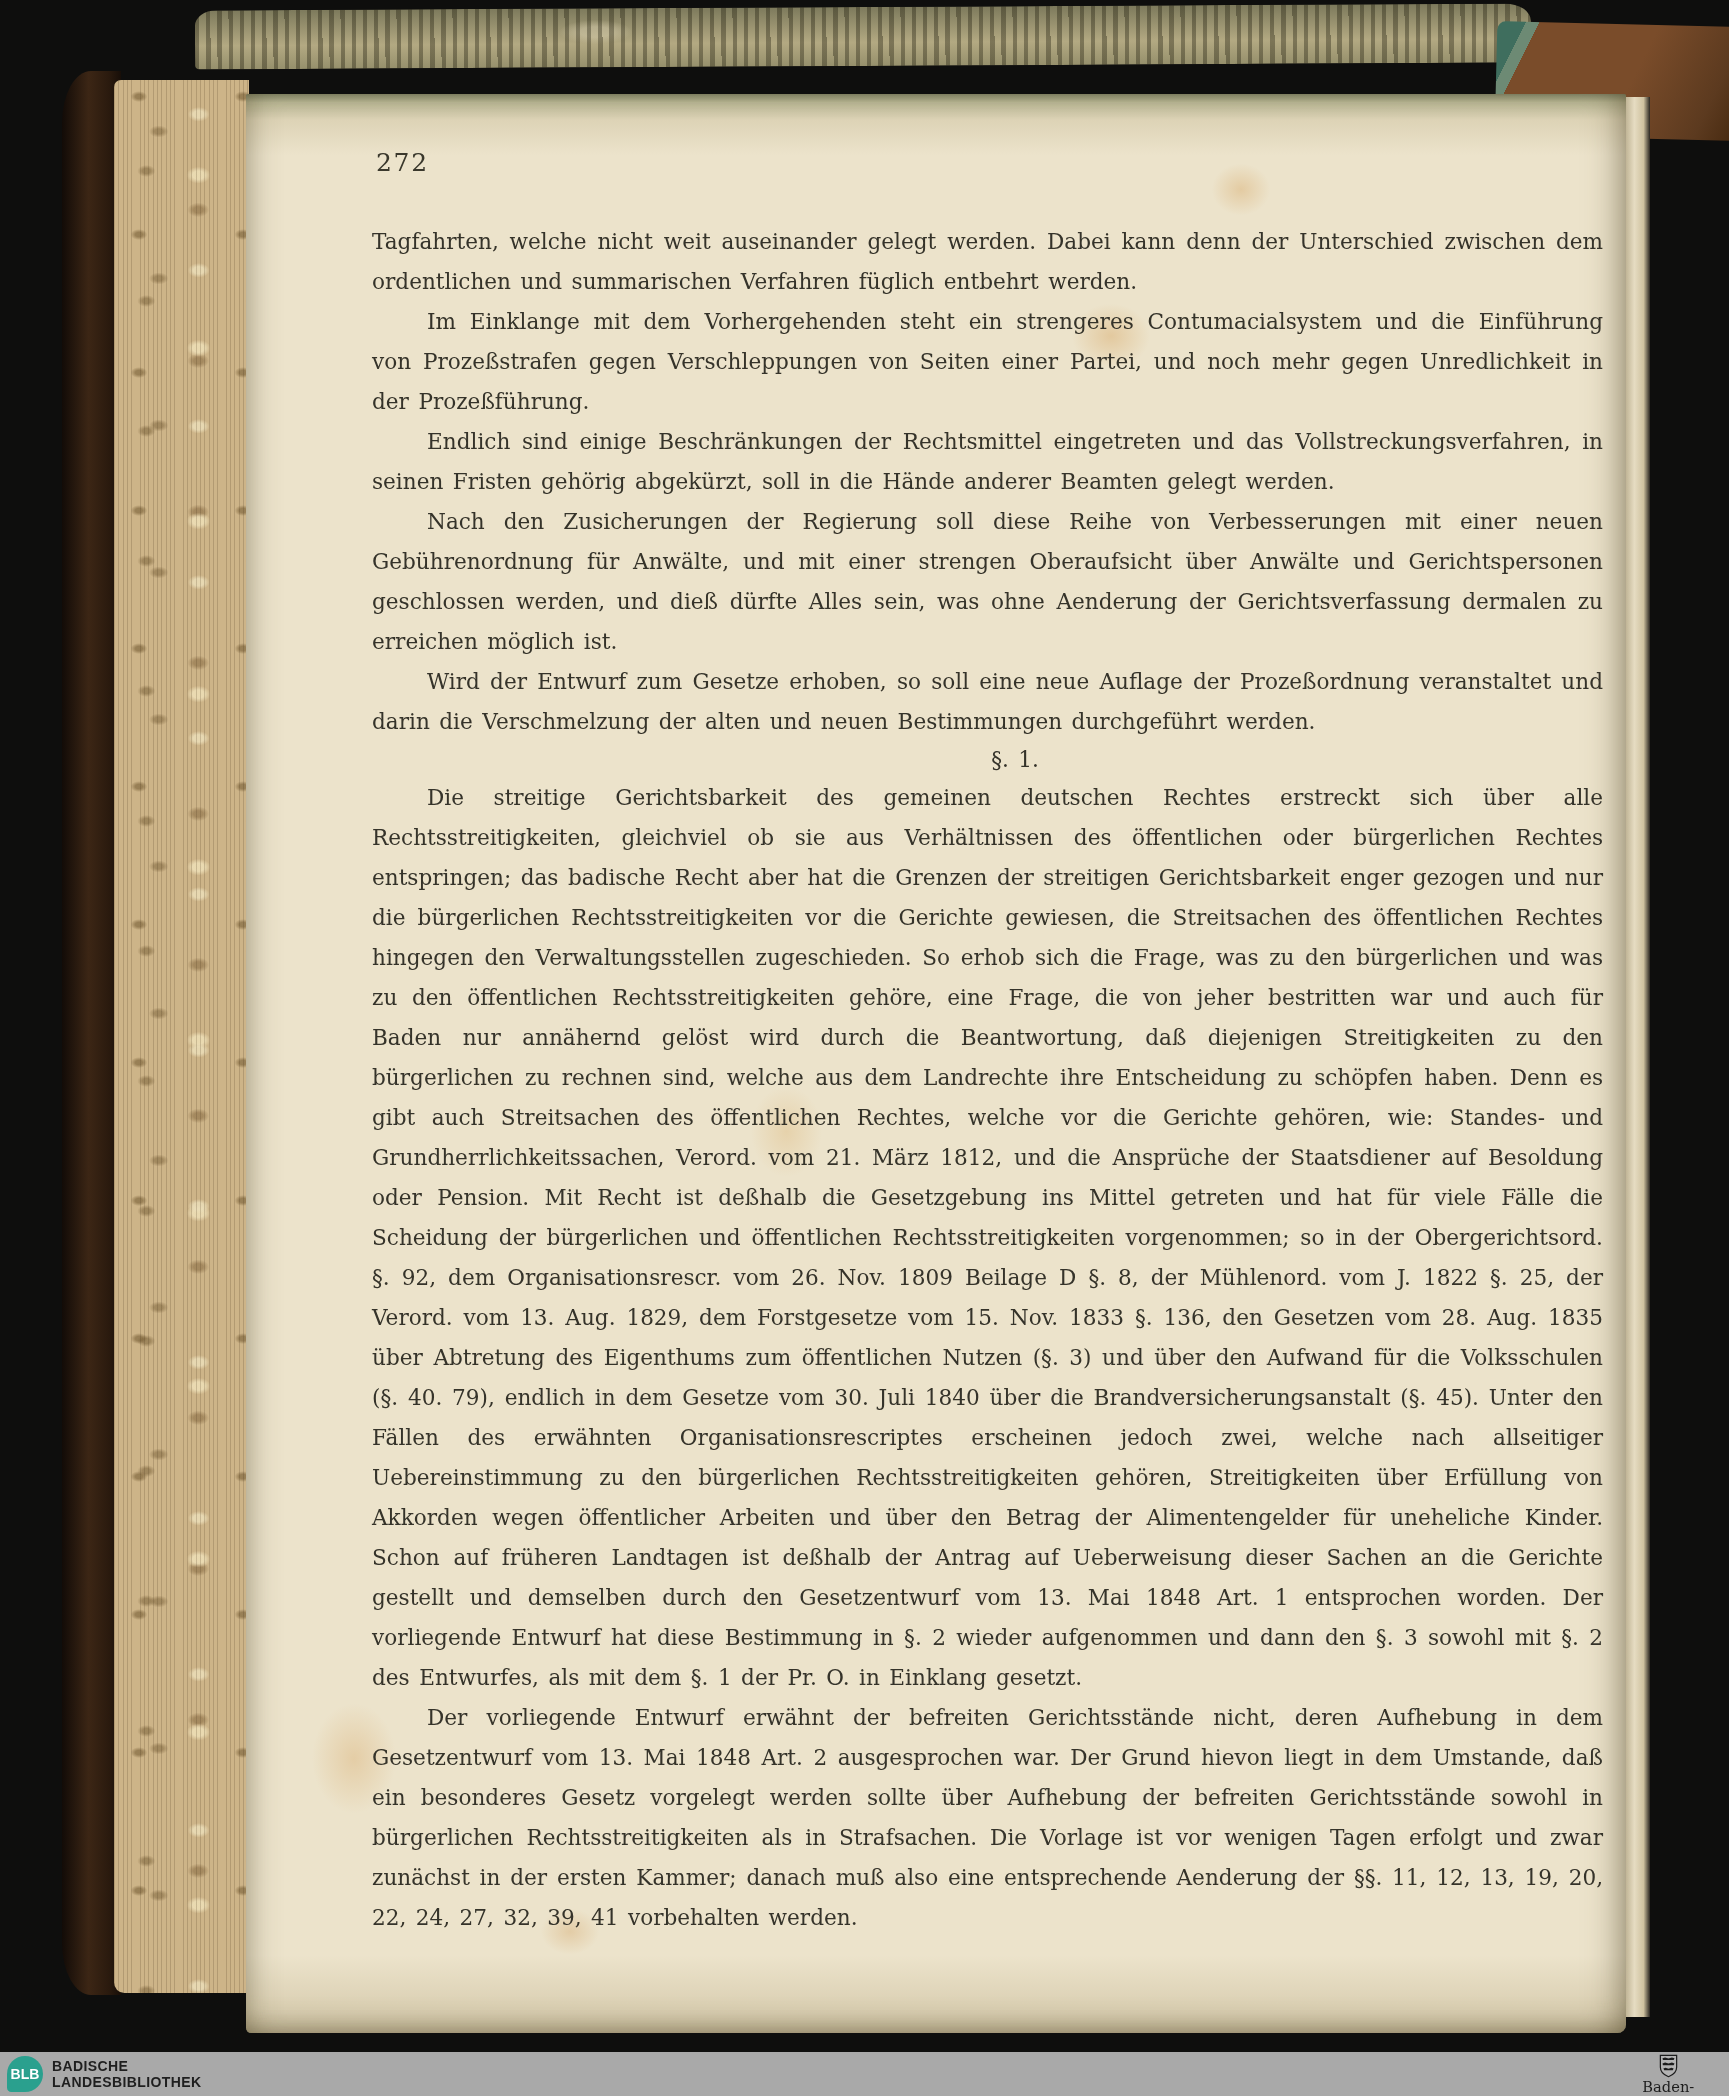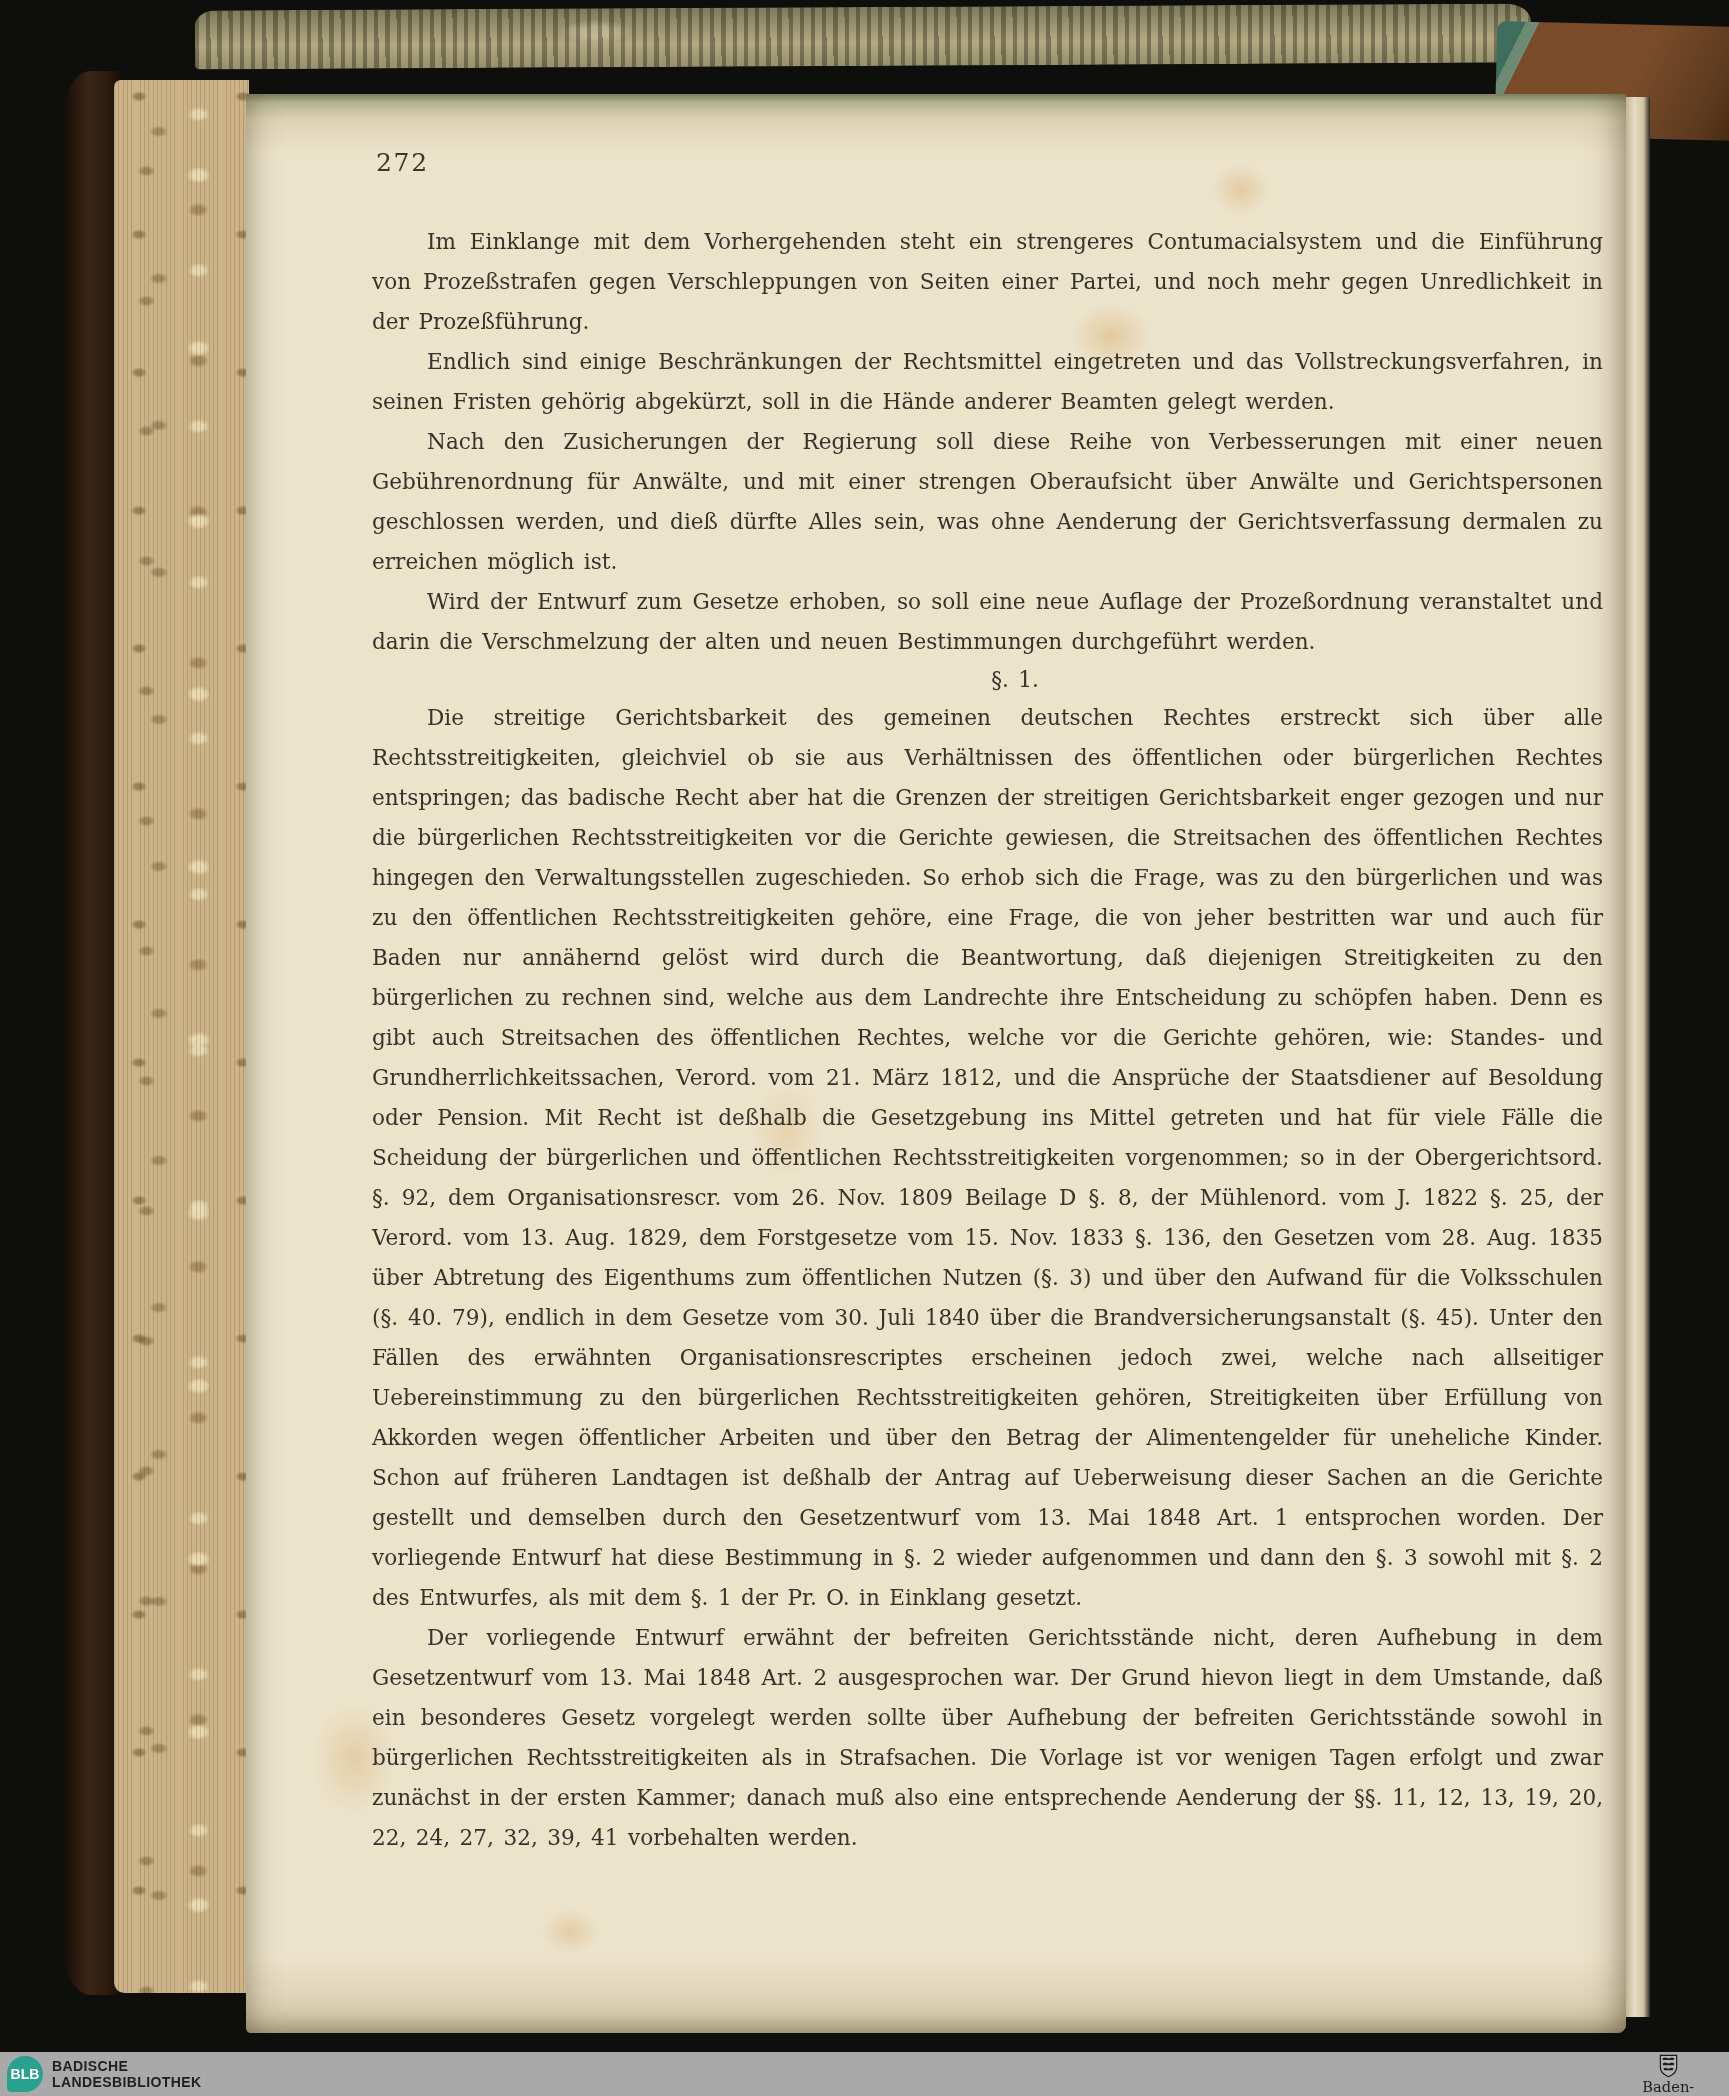--- a/index.html
+++ b/index.html
@@ -93,20 +93,21 @@
   <div class="book-page">
     <div class="stain s1"></div>
     <div class="stain s2"></div>
     <div class="stain s3"></div>
     <div class="stain s4"></div>
     <div class="stain s5"></div>
 
     <div class="page-number">272</div>
 
     <div class="body-text">
+      <p class="no-indent">Tagfahrten, welche nicht weit auseinander gelegt werden. Dabei kann denn der Unterschied zwischen dem ordentlichen und summarischen Verfahren füglich entbehrt werden.</p>
       <p>Im Einklange mit dem Vorhergehenden steht ein strengeres Contumacialsystem und die Einführung von Prozeßstrafen gegen Verschleppungen von Seiten einer Partei, und noch mehr gegen Unredlichkeit in der Prozeßführung.</p>
       <p>Endlich sind einige Beschränkungen der Rechtsmittel eingetreten und das Vollstreckungsverfahren, in seinen Fristen gehörig abgekürzt, soll in die Hände anderer Beamten gelegt werden.</p>
       <p>Nach den Zusicherungen der Regierung soll diese Reihe von Verbesserungen mit einer neuen Gebührenordnung für Anwälte, und mit einer strengen Oberaufsicht über Anwälte und Gerichtspersonen geschlossen werden, und dieß dürfte Alles sein, was ohne Aenderung der Gerichtsverfassung dermalen zu erreichen möglich ist.</p>
       <p>Wird der Entwurf zum Gesetze erhoben, so soll eine neue Auflage der Prozeßordnung veranstaltet und darin die Verschmelzung der alten und neuen Bestimmungen durchgeführt werden.</p>
 
       <p class="center-line">§. 1.</p>
 
       <p>Die streitige Gerichtsbarkeit des gemeinen deutschen Rechtes erstreckt sich über alle Rechtsstreitigkeiten, gleichviel ob sie aus Verhältnissen des öffentlichen oder bürgerlichen Rechtes entspringen; das badische Recht aber hat die Grenzen der streitigen Gerichtsbarkeit enger gezogen und nur die bürgerlichen Rechtsstreitigkeiten vor die Gerichte gewiesen, die Streitsachen des öffentlichen Rechtes hingegen den Verwaltungsstellen zugeschieden. So erhob sich die Frage, was zu den bürgerlichen und was zu den öffentlichen Rechtsstreitigkeiten gehöre, eine Frage, die von jeher bestritten war und auch für Baden nur annähernd gelöst wird durch die Beantwortung, daß diejenigen Streitigkeiten zu den bürgerlichen zu rechnen sind, welche aus dem Landrechte ihre Entscheidung zu schöpfen haben. Denn es gibt auch Streitsachen des öffentlichen Rechtes, welche vor die Gerichte gehören, wie: Standes- und Grundherrlichkeitssachen, Verord. vom 21. März 1812, und die Ansprüche der Staatsdiener auf Besoldung oder Pension. Mit Recht ist deßhalb die Gesetzgebung ins Mittel getreten und hat für viele Fälle die Scheidung der bürgerlichen und öffentlichen Rechtsstreitigkeiten vorgenommen; so in der Obergerichtsord. §. 92, dem Organisationsrescr. vom 26. Nov. 1809 Beilage D §. 8, der Mühlenord. vom J. 1822 §. 25, der Verord. vom 13. Aug. 1829, dem Forstgesetze vom 15. Nov. 1833 §. 136, den Gesetzen vom 28. Aug. 1835 über Abtretung des Eigenthums zum öffentlichen Nutzen (§. 3) und über den Aufwand für die Volksschulen (§. 40. 79), endlich in dem Gesetze vom 30. Juli 1840 über die Brandversicherungsanstalt (§. 45). Unter den Fällen des erwähnten Organisationsrescriptes erscheinen jedoch zwei, welche nach allseitiger Uebereinstimmung zu den bürgerlichen Rechtsstreitigkeiten gehören, Streitigkeiten über Erfüllung von Akkorden wegen öffentlicher Arbeiten und über den Betrag der Alimentengelder für uneheliche Kinder. Schon auf früheren Landtagen ist deßhalb der Antrag auf Ueberweisung dieser Sachen an die Gerichte gestellt und demselben durch den Gesetzentwurf vom 13. Mai 1848 Art. 1 entsprochen worden. Der vorliegende Entwurf hat diese Bestimmung in §. 2 wieder aufgenommen und dann den §. 3 sowohl mit §. 2 des Entwurfes, als mit dem §. 1 der Pr. O. in Einklang gesetzt.</p>
       <p>Der vorliegende Entwurf erwähnt der befreiten Gerichtsstände nicht, deren Aufhebung in dem Gesetzentwurf vom 13. Mai 1848 Art. 2 ausgesprochen war. Der Grund hievon liegt in dem Umstande, daß ein besonderes Gesetz vorgelegt werden sollte über Aufhebung der befreiten Gerichtsstände sowohl in bürgerlichen Rechtsstreitigkeiten als in Strafsachen. Die Vorlage ist vor wenigen Tagen erfolgt und zwar zunächst in der ersten Kammer; danach muß also eine entsprechende Aenderung der §§. 11, 12, 13, 19, 20, 22, 24, 27, 32, 39, 41 vorbehalten werden.</p>
 

